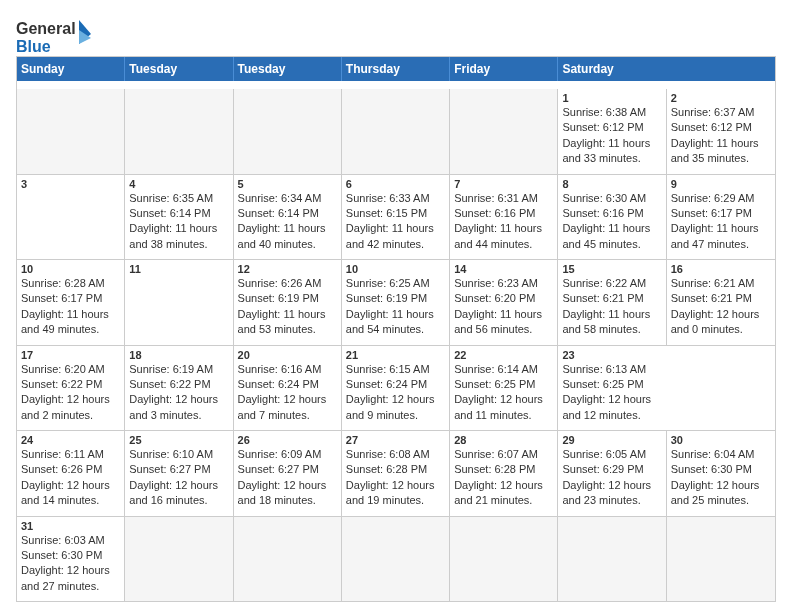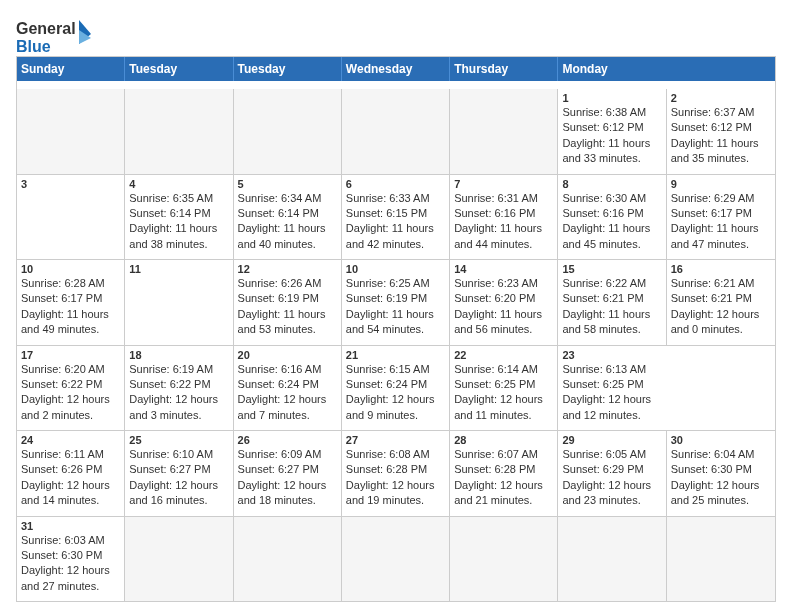--- a/index.html
+++ b/index.html
@@ -116,23 +116,23 @@
       <div class="month-year"></div>
       <div class="location"></div>
     </div>
   </div>
 
   <div class="calendar">
     <div class="cal-header">
     <div class="cal-header-cell">Sunday</div>
         <div class="cal-header-cell">Tuesday</div>
         <div class="cal-header-cell">Tuesday</div>
-        <div class="cal-header-cell">Wednesday</div>
         <div class="cal-header-cell">Thursday</div>
-        <div class="cal-header-cell">Monday</div>
+        <div class="cal-header-cell">Friday</div>
+        <div class="cal-header-cell">Saturday</div>
       </div>
     <div class="cal-body">
     <div class="cal-row">
           <div class="cal-cell empty"></div>
           <div class="cal-cell empty"></div>
           <div class="cal-cell empty"></div>
           <div class="cal-cell empty"></div>
           <div class="cal-cell empty"></div>
           <div class="cal-cell">
             <div class="day-num">1</div>

